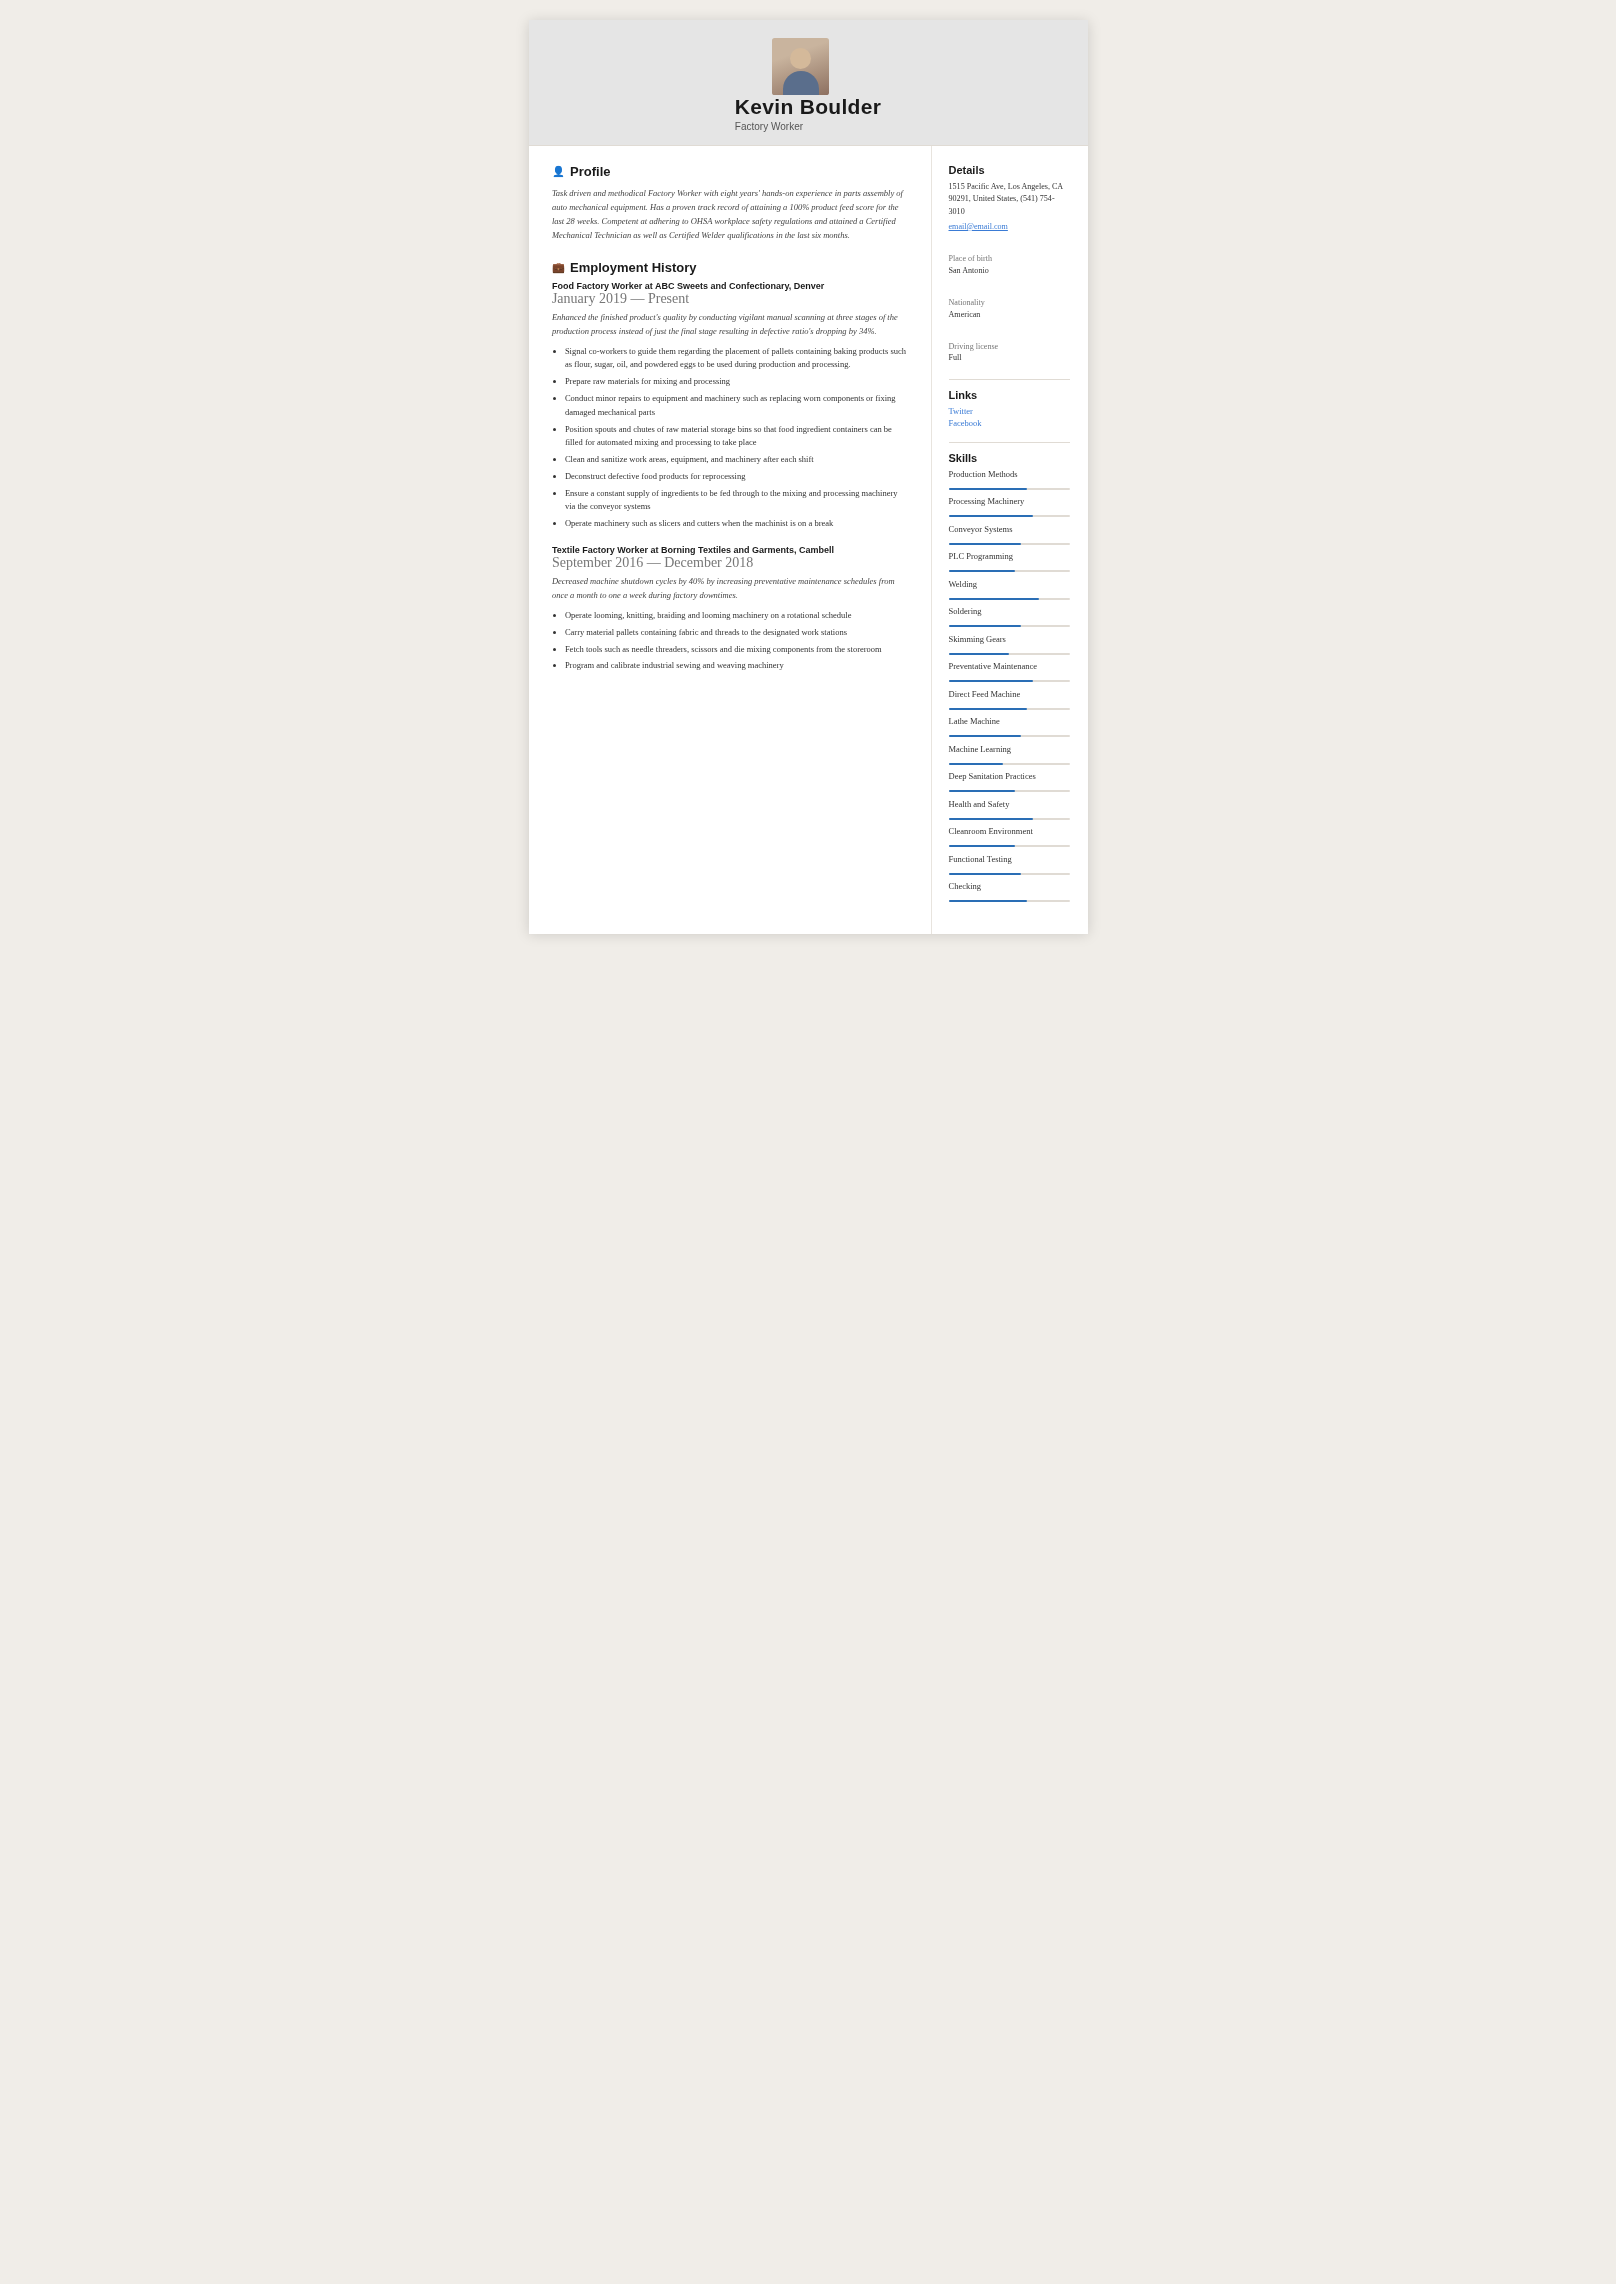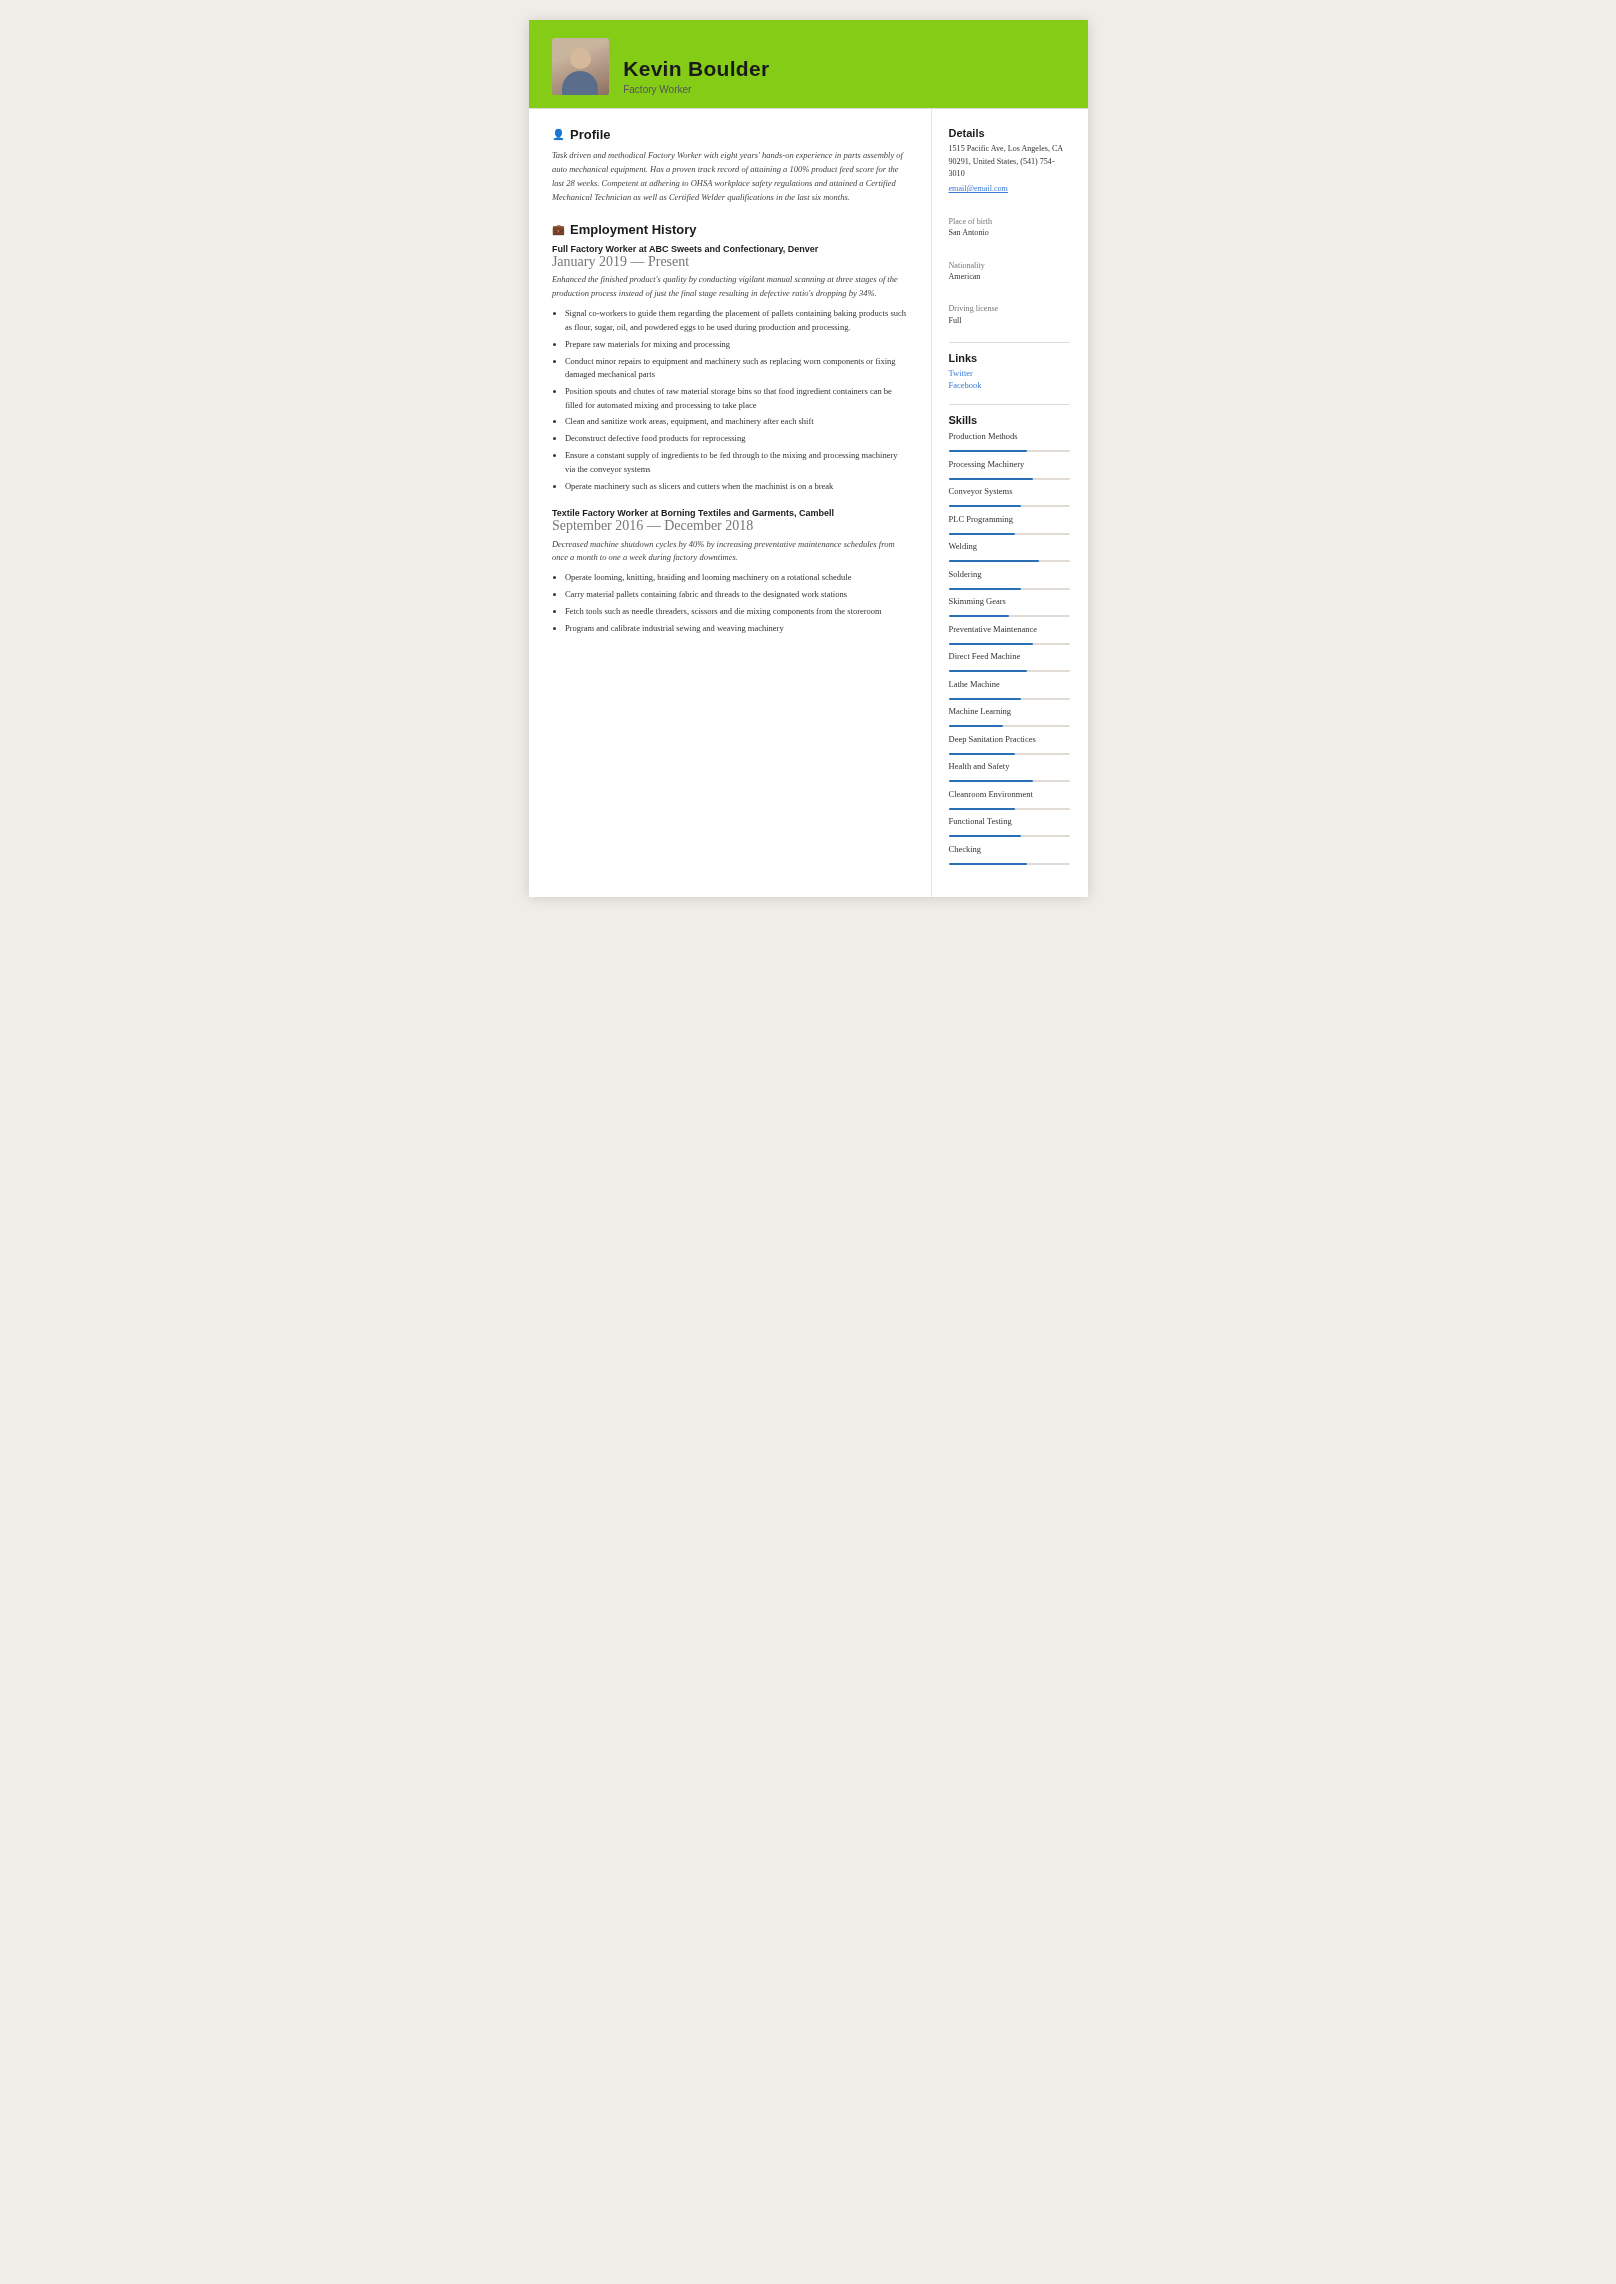--- a/index.html
+++ b/index.html
@@ -16,24 +16,25 @@
       background: #fff;
       width: 559px;
       min-height: 780px;
       box-shadow: 0 1.3px 13px rgba(0,0,0,0.15);
       display: flex;
       flex-direction: column;
     }
     
     .header {
       display: flex;
-      align-items: flex-end;
+      align-items: center;
       padding: 18px 23.4px 13px 23.4px;
       border-bottom: 0.7px solid #e0dbd4;
-      background: #84cc16;
+      background: #e5e5e5;
+      flex-direction: column;
     }
     .avatar {
       width: 57px;
       height: 57px;
       border-radius: 2.6px;
       overflow: hidden;
       flex-shrink: 0;
       margin-right: 14.3px;
       background: #b8a89a;
       position: relative;
@@ -234,21 +235,21 @@
         <p class="profile-text">Task driven and methodical Factory Worker with eight years' hands-on experience in parts assembly of auto mechanical equipment. Has a proven track record of attaining a 100% product feed score for the last 28 weeks. Competent at adhering to OHSA workplace safety regulations and attained a Certified Mechanical Technician as well as Certified Welder qualifications in the last six months.</p>
       </div>
 
       <div class="section">
         <div class="section-header">
           <span class="section-icon">💼</span>
           <span class="section-title">Employment History</span>
         </div>
 
         <div class="job">
-          <div class="job-title">Full Factory Worker at  ABC Sweets and Confectionary, Denver</div>
+          <div class="job-title">Food Factory Worker at  ABC Sweets and Confectionary, Denver</div>
           <div class="job-date">January 2019 — Present</div>
           <p class="job-desc">Enhanced the finished product's quality by conducting vigilant manual scanning at three stages of the production process instead of just the final stage resulting in defective ratio's dropping by 34%.</p>
           <ul class="job-bullets">
             <li>Signal co-workers to guide them regarding the placement of pallets containing baking products such as flour, sugar, oil, and powdered eggs to be used during production and processing.</li>
             <li>Prepare raw materials for mixing and processing</li>
             <li>Conduct minor repairs to equipment and machinery such as replacing worn components or fixing damaged mechanical parts</li>
             <li>Position spouts and chutes of raw material storage bins so that food ingredient containers can be filled for automated mixing and processing to take place</li>
             <li>Clean and sanitize work areas, equipment, and machinery after each shift</li>
             <li>Deconstruct defective food products for reprocessing</li>
             <li>Ensure a constant supply of ingredients to be fed through to the mixing and processing machinery via the conveyor systems</li>

